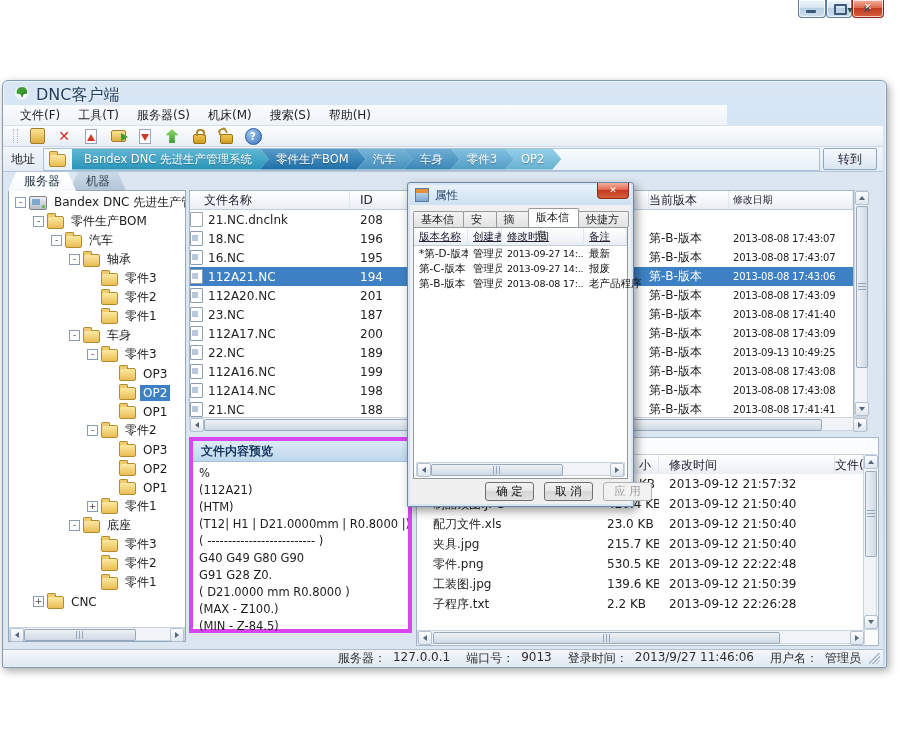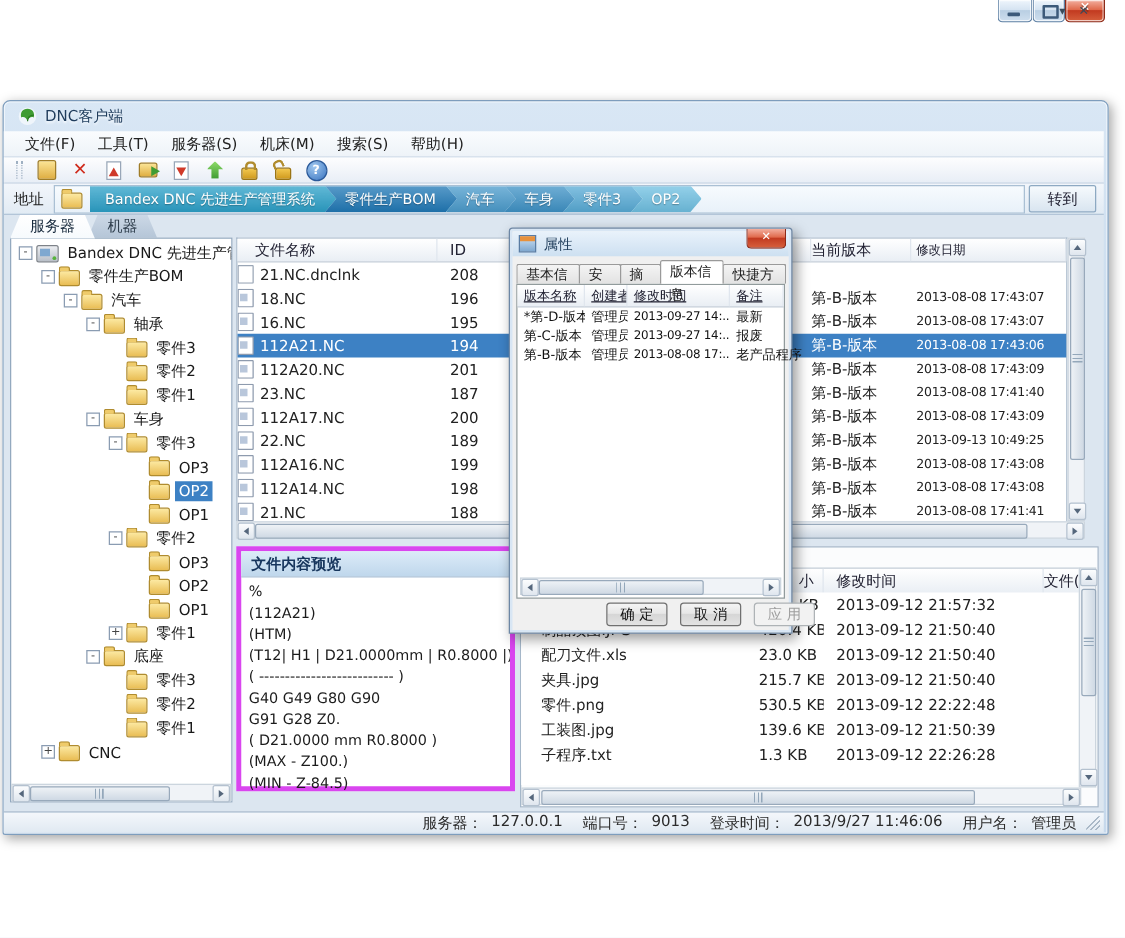--- a/index.html
+++ b/index.html
@@ -8,30 +8,30 @@
     -webkit-font-smoothing:antialiased;}
   .abs{position:absolute;}
 
   
   .window{position:absolute;left:2px;top:80px;width:883px;height:586px;
     background:linear-gradient(#d9e7f5,#bdd2e7 60%,#c7d9ec);
     border:1px solid #7e9dbd;border-radius:6px 6px 2px 2px;
     box-shadow:2px 3px 9px rgba(0,0,0,.35), inset 0 0 0 1px rgba(255,255,255,.6);}
   .titlebar{position:absolute;left:2px;top:81px;width:881px;height:24px;}
   .app-logo{position:absolute;left:12px;top:4px;width:16px;height:16px;}
-  .win-title{position:absolute;left:34px;top:4px;font-size:12px;color:#1f3c5c;text-shadow:0 1px 2px rgba(255,255,255,.9);}
+  .win-title{position:absolute;left:34px;top:4px;font-size:16px;color:#1f3c5c;text-shadow:0 1px 2px rgba(255,255,255,.9);}
   .wc{position:absolute;top:0;height:17px;border:1px solid #5d7fa3;border-top:none;border-radius:0 0 4px 4px;
     background:linear-gradient(#eef5fc 0%,#d6e4f2 45%,#b9cfe3 50%,#cfdfee 100%);box-shadow:inset 0 0 0 1px rgba(255,255,255,.7);}
   .wc.min{left:798px;width:26px;} .wc.max{left:826px;width:24px;} .wc.close{left:852px;width:30px;
     background:linear-gradient(#f3b0a0 0%,#e06a4c 45%,#c23a20 50%,#d65f3c 100%);border-color:#8d2a18;}
   .glyph-min{position:absolute;left:7px;bottom:4px;width:10px;height:3px;background:#3c5a7a;border-radius:1px;}
   .glyph-max{position:absolute;left:7px;top:4px;width:9px;height:7px;border:2px solid #3c5a7a;border-radius:1px;}
   .glyph-x{position:absolute;left:0;top:1px;width:100%;text-align:center;color:#fff;font-size:10px;font-weight:bold;text-shadow:0 1px 1px rgba(0,0,0,.4);}
 
-  .menubar{position:absolute;left:3px;top:105px;width:880px;height:21px;
+  .menubar{position:absolute;left:3px;top:105px;width:724px;height:21px;
     background:linear-gradient(#fafcfe,#eef3f8);border-bottom:1px solid #d7e0ea;display:flex;align-items:center;padding-left:8px;box-sizing:border-box;}
   .menu-item{padding:2px 9px;color:#222;}
 
   .toolbar{position:absolute;left:3px;top:126px;width:880px;height:21px;
     background:linear-gradient(#fdfdfe,#e8eef6);border-bottom:1px solid #cdd8e4;display:flex;align-items:center;gap:7px;padding-left:10px;box-sizing:border-box;}
   .tgrip{width:3px;height:14px;border-left:1px dotted #9fb0c2;border-right:1px dotted #9fb0c2;margin-right:2px;}
   .tbtn{width:20px;height:18px;display:flex;align-items:center;justify-content:center;}
   .tico{position:relative;display:inline-block;}
 
   
@@ -700,21 +700,21 @@
 
         <div class="arow">
           <span class="ac aname">工装图.jpg</span>
           <span class="ac asize">139.6 KB</span>
           <span class="ac atime">2013-09-12 21:50:39</span>
           <span class="ac aextra"></span>
         </div>
 
         <div class="arow">
           <span class="ac aname">子程序.txt</span>
-          <span class="ac asize">1.3 KB</span>
+          <span class="ac asize">2.2 KB</span>
           <span class="ac atime">2013-09-12 22:26:28</span>
           <span class="ac aextra"></span>
         </div>
 
     </div>
 
     <div class="sb" style="right:1px;top:16px;width:14px;height:176px;">
       <span class="sbtn" style="left:0;top:0;">
           <span class="tri-up"></span>
         </span>

